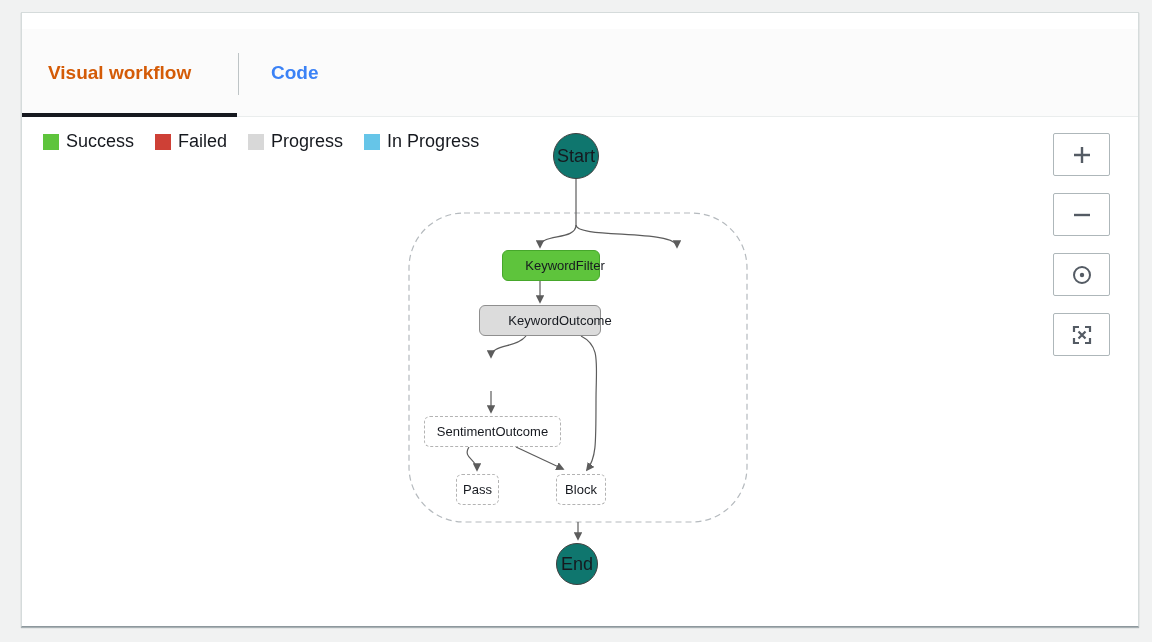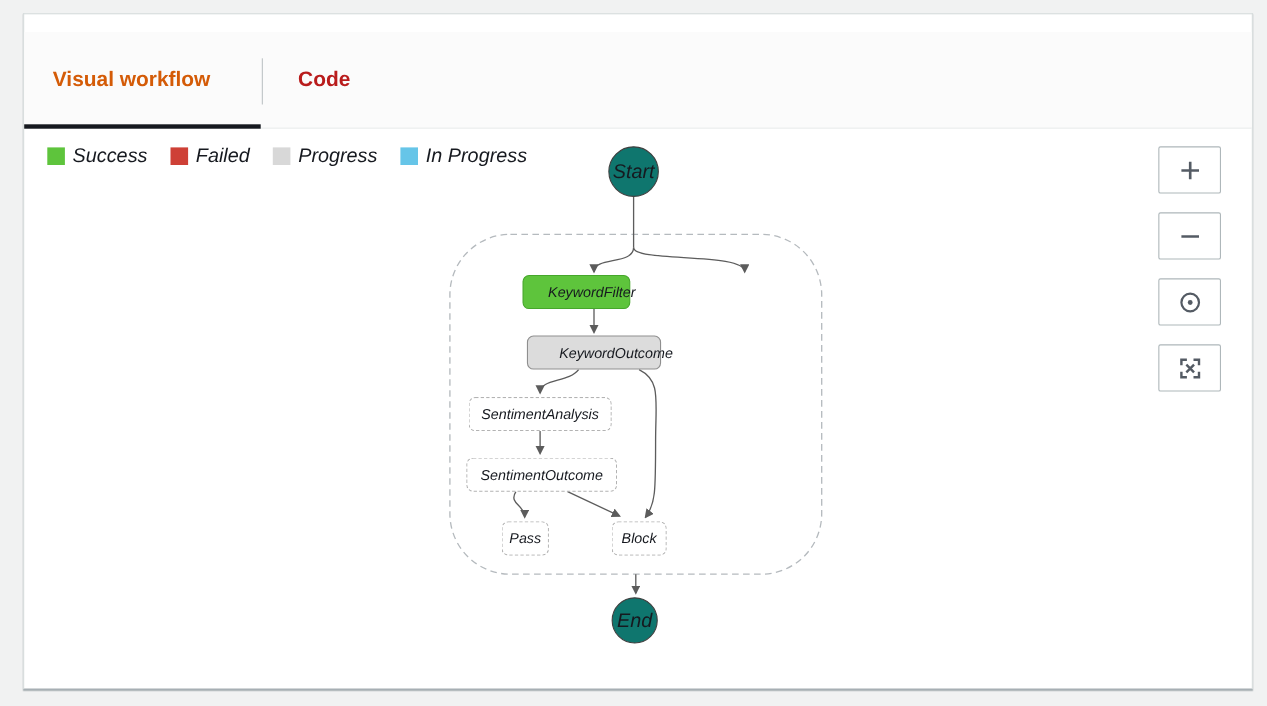--- a/index.html
+++ b/index.html
@@ -24,29 +24,29 @@
     position:absolute;left:0;top:16px;width:100%;height:88px;
     background:#fbfbfb;
     border-bottom:1px solid #eaeded;
     box-sizing:border-box;
   }
   .tab{
     position:absolute;top:0;height:88px;display:flex;align-items:center;
     font-size:19px;font-weight:700;cursor:pointer;
   }
   .tab.active{left:26px;color:#d45b07;}
-  .tab.inactive{left:249px;color:#b91c1c;}
+  .tab.inactive{left:249px;color:#3b82f6;}
   .tab-divider{
     position:absolute;left:216px;top:24px;width:1px;height:42px;background:#bec4c6;
   }
   .active-underline{
     position:absolute;left:0;top:84px;width:215px;height:4px;background:#16191f;
   }
   
-  .content{position:absolute;left:0;top:88px;width:1118px;height:527px;font-style:italic;}
+  .content{position:absolute;left:0;top:88px;width:1118px;height:527px;}
   .edges-svg{position:absolute;left:0;top:0;width:1118px;height:527px;}
   
   .legend{
     position:absolute;left:21px;top:30px;display:flex;align-items:center;gap:21px;
   }
   .legend-item{display:flex;align-items:center;gap:7px;font-size:18px;color:#16191f;}
   .swatch{width:16px;height:16px;display:inline-block;}
   .sw-success{background:#5ec43c;}
   .sw-failed{background:#ce4036;}
   .sw-cancelled{background:#d8d8d8;}
@@ -128,23 +128,22 @@
         <span>Progress</span>
       </div>
       <div class="legend-item">
         <span class="swatch sw-inprogress"></span>
         <span>In Progress</span>
       </div>
     </div>
 
     <div class="terminal" style="left:531px;top:32px;">Start</div>
 
-    <div class="node success" style="left:453px;top:149px;width:98px;padding-left:28px;">KeywordFilter</div>
+    <div class="node success" style="left:480px;top:149px;width:98px;padding-left:28px;">KeywordFilter</div>
     <div class="node cancelled" style="left:457px;top:204px;width:122px;padding-left:40px;">KeywordOutcome</div>
-    <div class="node notrun" style="left:404px;top:260px;width:130px;">SentimentAnalysis</div>
     <div class="node notrun" style="left:402px;top:315px;width:137px;">SentimentOutcome</div>
     <div class="node notrun" style="left:434px;top:373px;width:43px;">Pass</div>
     <div class="node notrun" style="left:534px;top:373px;width:50px;">Block</div>
 
     <div class="terminal" style="left:534px;top:442px;width:42px;height:42px;">End</div>
 
     <div class="ctrl-btn" style="top:32px;">
       <svg width="24" height="24" viewBox="0 0 24 24">
         <path d="M12 4 V20 M4 12 H20" stroke="#545b64" stroke-width="2.4" fill="none"></path>
       </svg>

